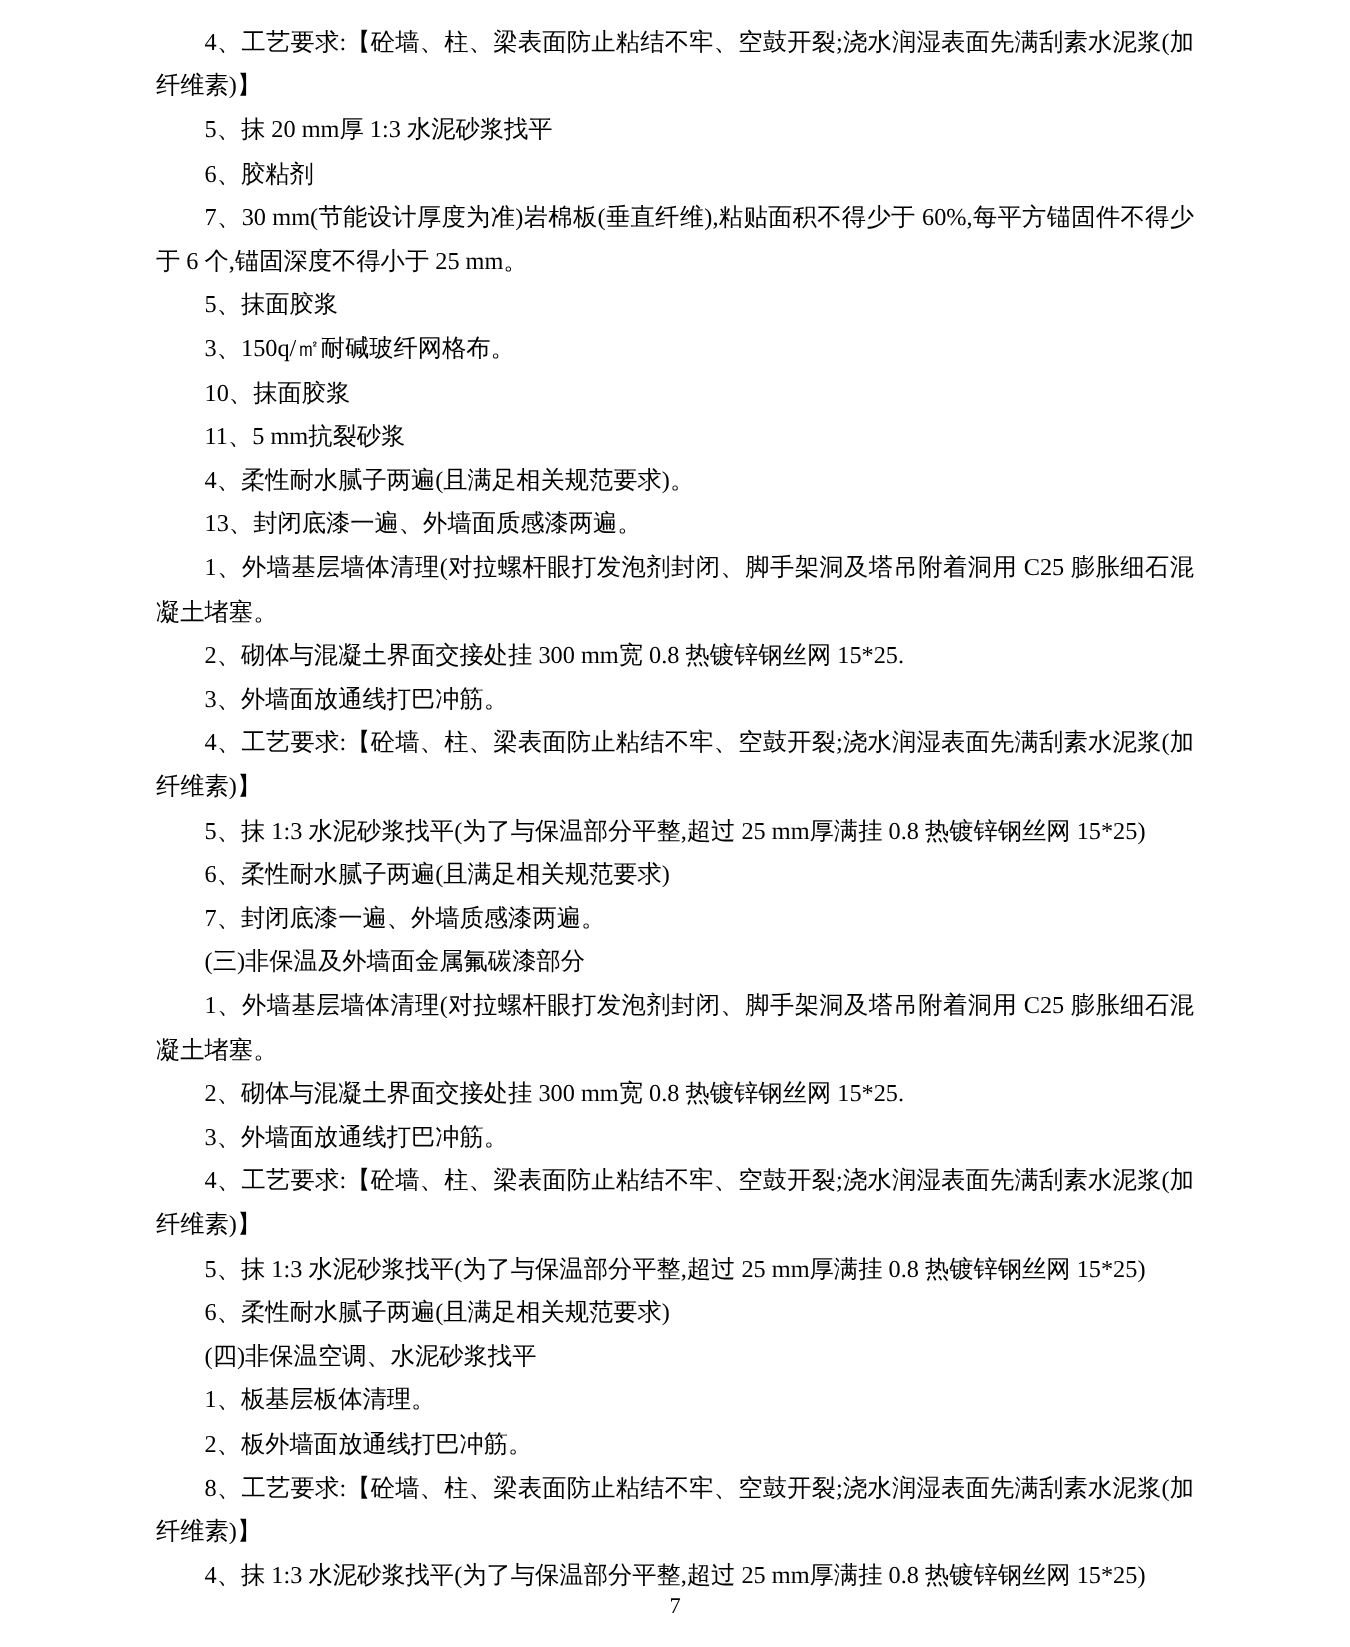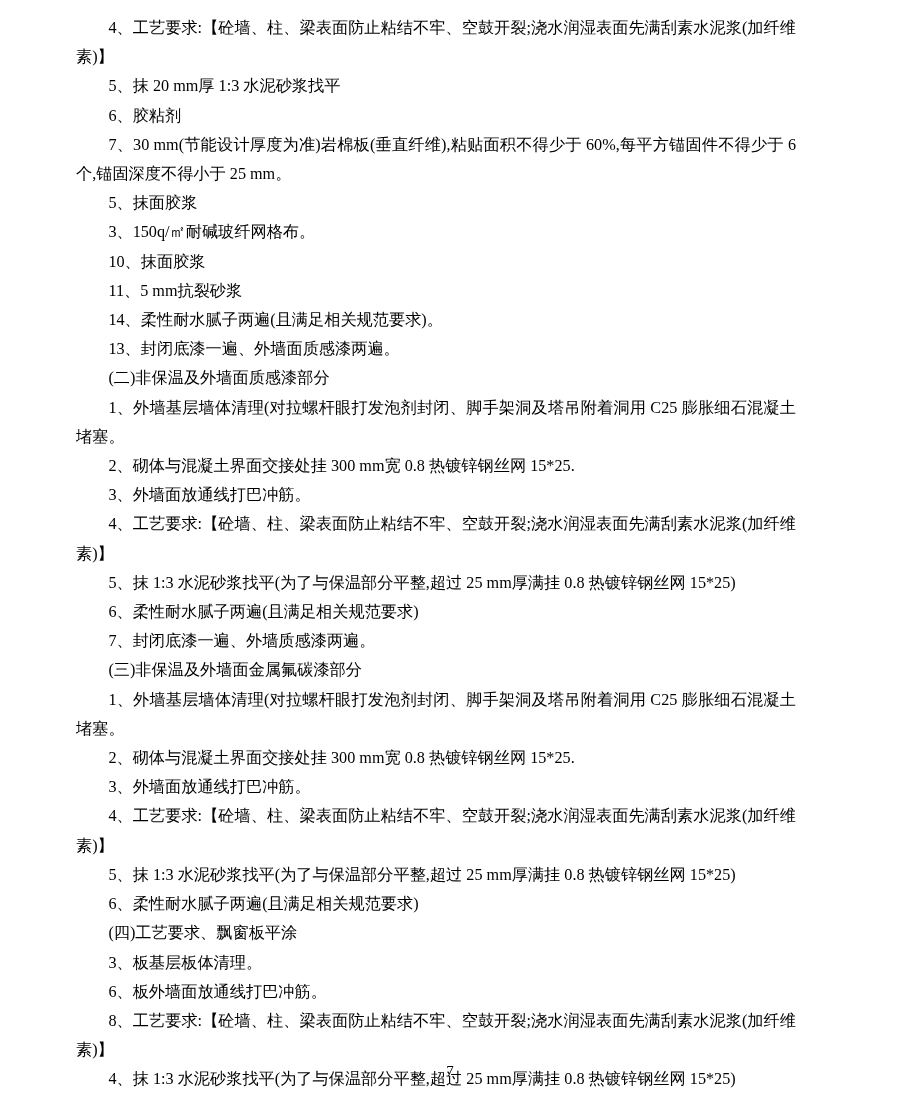--- a/index.html
+++ b/index.html
@@ -12,21 +12,21 @@
     height: 1098px;
     font-family: "Liberation Serif", "DejaVu Serif", serif;
     color: #000000;
     position: relative;
     overflow: hidden;
   }
   .page {
     box-sizing: border-box;
     width: 900px;
     height: 1098px;
-    padding: 14px 104px 0 76px;
+    padding: 14px 104px 0 104px;
     position: relative;
   }
   .line {
     font-size: 16.2px;
     line-height: 29.2px;
     text-align: justify;
     text-justify: inter-ideograph;
     white-space: normal;
     word-break: break-all;
   }
@@ -49,37 +49,36 @@
 <div class="page">
   <div id="body-text">
       <div class="line indent">4、工艺要求:【砼墙、柱、梁表面防止粘结不牢、空鼓开裂;浇水润湿表面先满刮素水泥浆(加纤维素)】</div>
       <div class="line indent">5、抹 20 mm厚 1:3 水泥砂浆找平</div>
       <div class="line indent">6、胶粘剂</div>
       <div class="line indent">7、30 mm(节能设计厚度为准)岩棉板(垂直纤维),粘贴面积不得少于 60%,每平方锚固件不得少于 6 个,锚固深度不得小于 25 mm。</div>
       <div class="line indent">5、抹面胶浆</div>
       <div class="line indent">3、150q/㎡耐碱玻纤网格布。</div>
       <div class="line indent">10、抹面胶浆</div>
       <div class="line indent">11、5 mm抗裂砂浆</div>
-      <div class="line indent">14、柔性耐水腻子两遍(且满足相关规范要求)。</div>
+      <div class="line indent">4、柔性耐水腻子两遍(且满足相关规范要求)。</div>
       <div class="line indent">13、封闭底漆一遍、外墙面质感漆两遍。</div>
-      <div class="line indent">(二)非保温及外墙面质感漆部分</div>
       <div class="line indent">1、外墙基层墙体清理(对拉螺杆眼打发泡剂封闭、脚手架洞及塔吊附着洞用 C25 膨胀细石混凝土堵塞。</div>
       <div class="line indent">2、砌体与混凝土界面交接处挂 300 mm宽 0.8 热镀锌钢丝网 15*25.</div>
       <div class="line indent">3、外墙面放通线打巴冲筋。</div>
       <div class="line indent">4、工艺要求:【砼墙、柱、梁表面防止粘结不牢、空鼓开裂;浇水润湿表面先满刮素水泥浆(加纤维素)】</div>
       <div class="line indent">5、抹 1:3 水泥砂浆找平(为了与保温部分平整,超过 25 mm厚满挂 0.8 热镀锌钢丝网 15*25)</div>
       <div class="line indent">6、柔性耐水腻子两遍(且满足相关规范要求)</div>
       <div class="line indent">7、封闭底漆一遍、外墙质感漆两遍。</div>
       <div class="line indent">(三)非保温及外墙面金属氟碳漆部分</div>
       <div class="line indent">1、外墙基层墙体清理(对拉螺杆眼打发泡剂封闭、脚手架洞及塔吊附着洞用 C25 膨胀细石混凝土堵塞。</div>
       <div class="line indent">2、砌体与混凝土界面交接处挂 300 mm宽 0.8 热镀锌钢丝网 15*25.</div>
       <div class="line indent">3、外墙面放通线打巴冲筋。</div>
       <div class="line indent">4、工艺要求:【砼墙、柱、梁表面防止粘结不牢、空鼓开裂;浇水润湿表面先满刮素水泥浆(加纤维素)】</div>
       <div class="line indent">5、抹 1:3 水泥砂浆找平(为了与保温部分平整,超过 25 mm厚满挂 0.8 热镀锌钢丝网 15*25)</div>
       <div class="line indent">6、柔性耐水腻子两遍(且满足相关规范要求)</div>
-      <div class="line indent">(四)工艺要求、飘窗板平涂</div>
-      <div class="line indent">3、板基层板体清理。</div>
-      <div class="line indent">6、板外墙面放通线打巴冲筋。</div>
+      <div class="line indent">(四)非保温空调、水泥砂浆找平</div>
+      <div class="line indent">1、板基层板体清理。</div>
+      <div class="line indent">2、板外墙面放通线打巴冲筋。</div>
       <div class="line indent">8、工艺要求:【砼墙、柱、梁表面防止粘结不牢、空鼓开裂;浇水润湿表面先满刮素水泥浆(加纤维素)】</div>
       <div class="line indent">4、抹 1:3 水泥砂浆找平(为了与保温部分平整,超过 25 mm厚满挂 0.8 热镀锌钢丝网 15*25)</div>
     </div>
   <div class="footer">7</div>
 </div>
 
 </body></html>

